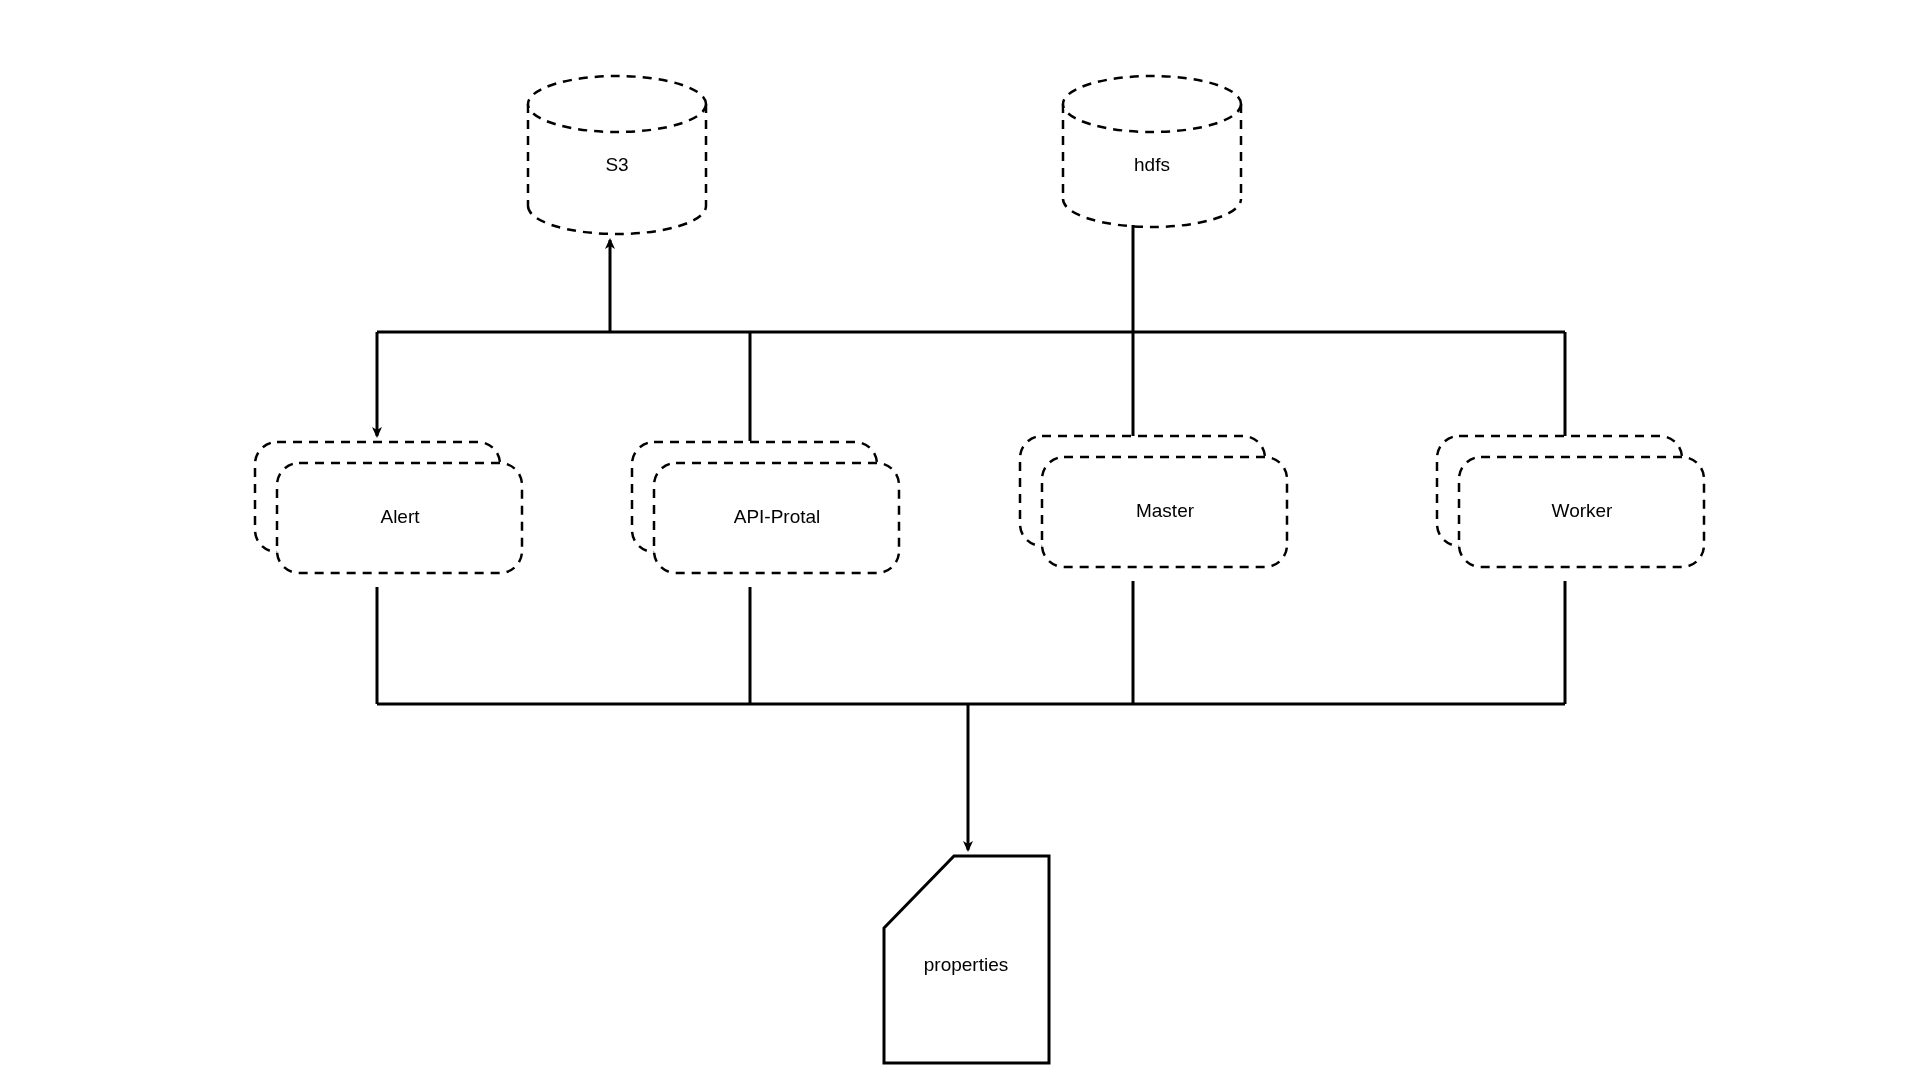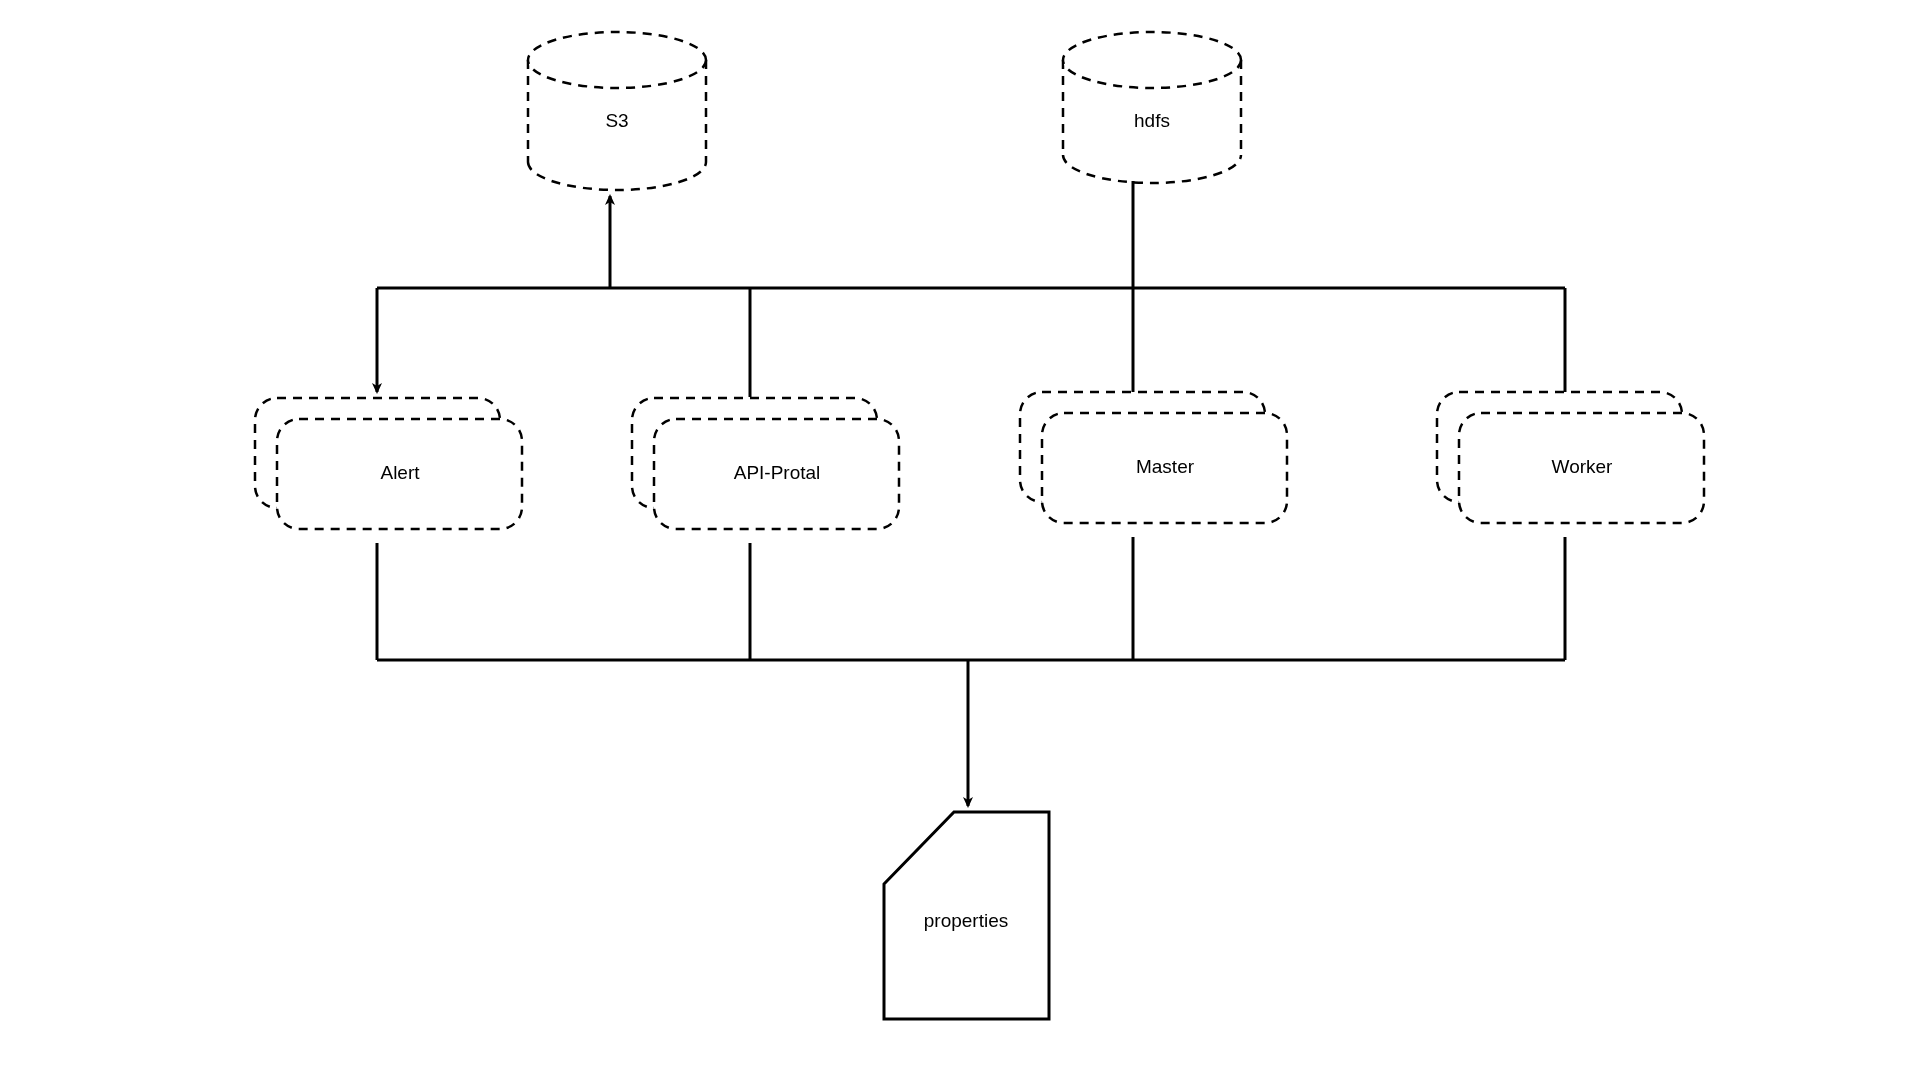--- a/index.html
+++ b/index.html
@@ -11,20 +11,21 @@
     font-family: "Liberation Sans", "DejaVu Sans", sans-serif;
     width: 1910px;
     height: 1084px;
     overflow: hidden;
   }
   #diagram-canvas {
     position: relative;
     width: 1910px;
     height: 840px;
     background: #ffffff;
+    margin-top: 44px;
   }
   #diagram-svg {
     position: absolute;
     left: 0;
     top: 0;
     width: 1910px;
     height: 1084px;
   }
   .node-label {
     font-family: "Liberation Sans", "DejaVu Sans", sans-serif;

